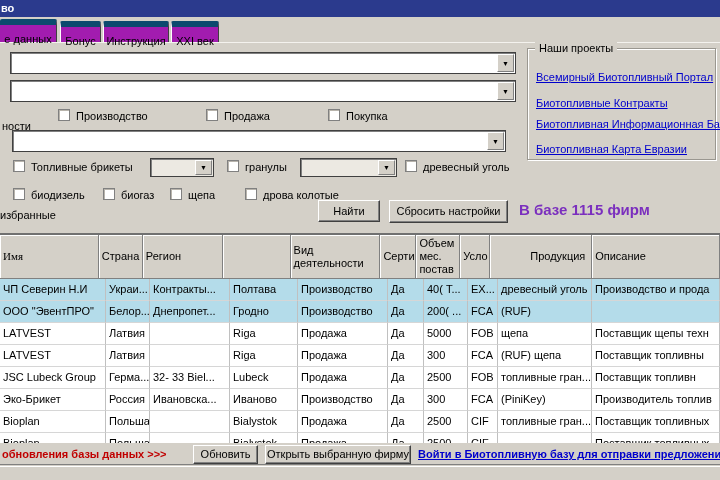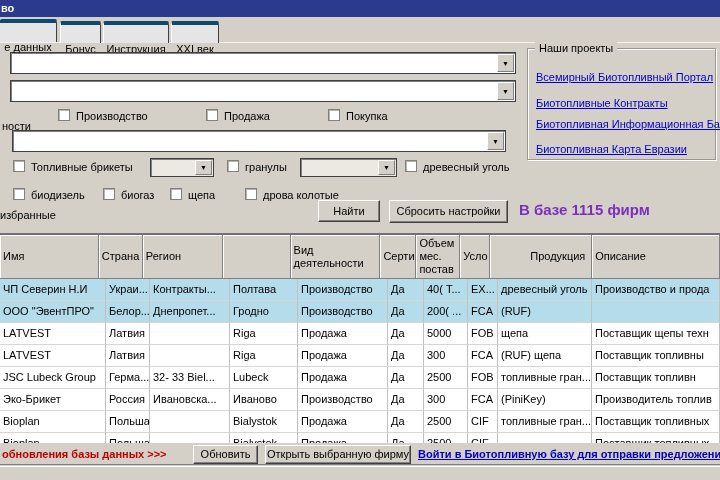--- a/index.html
+++ b/index.html
@@ -9,23 +9,23 @@
     font-size:11px; color:#000;
     background:#d4d0c8; position:relative;
   }
   .abs { position:absolute; }
 
   
   .titlebar { left:0; top:0; width:720px; height:17px; background:#2b3a8d; }
   .titlebar .title { position:absolute; left:1px; top:2px; color:#fff; font-weight:bold; font-size:11px; }
 
   
-  .tab { position:absolute; background:#e5e5e5; border:1px solid #404040;
-         border-top:4px solid #0c4a6e; border-left:1px solid #fff; border-bottom:none;
-         border-radius:2px 2px 0 0; text-align:center; font-size:11px; padding-top:18px; }
+  .tab { position:absolute; background:#a21caf; border:1px solid #404040;
+         border-top:6px solid #0c4a6e; border-left:1px solid #fff; border-bottom:none;
+         border-radius:2px 2px 0 0; text-align:center; font-size:11px; padding-top:8px; }
   .tab.active { z-index:3; }
   .content-line { left:0; top:42px; width:720px; height:1px; background:#f4f2ee; }
 
   
   .combo { background:#fff; border:1px solid #404040;
            box-shadow: inset 1px 1px 0 #808080; }
   .combo .arrowbtn { position:absolute; right:1px; top:1px; bottom:1px; width:17px;
            background:#d4d0c8; border:1px solid #808080; border-top-color:#fff; border-left-color:#fff;
            text-align:center; font-size:7px; line-height:17px; color:#000; }
   .combo.small .arrowbtn { line-height:14px; }
@@ -130,21 +130,21 @@
 <div class="abs groupbox">
   <span class="legend">Наши проекты</span>
   <span class="abs link" style="left:8px;top:22px;">Всемирный Биотопливный Портал</span>
   <span class="abs link" style="left:8px;top:48px;">Биотопливные Контракты</span>
   <span class="abs link" style="left:8px;top:69px;">Биотопливная Информационная База</span>
   <span class="abs link" style="left:8px;top:94px;">Биотопливная Карта Евразии</span>
 </div>
 
 <div class="abs grid">
   <div class="grid-header" id="gridHeader">
-      <div class="hcell" style="width: 99px;">Имя</div>
+      <div class="hcell" style="width: 99px; font-family: Liberation Serif, serif;">Имя</div>
       <div class="hcell" style="width: 44px;">Страна</div>
       <div class="hcell" style="width: 80px;">Регион</div>
       <div class="hcell" style="width: 68px;"></div>
       <div class="hcell" style="width: 90px;">Вид деятельности</div>
       <div class="hcell" style="width: 36px;">Серти</div>
       <div class="hcell" style="width: 44px;">Объем мес. постав</div>
       <div class="hcell" style="width: 30px;">Усло</div>
       <div class="hcell" style="width: 102px; padding-left: 40px;">Продукция</div>
       <div class="hcell" style="width: 128px;">Описание</div>
     </div>

